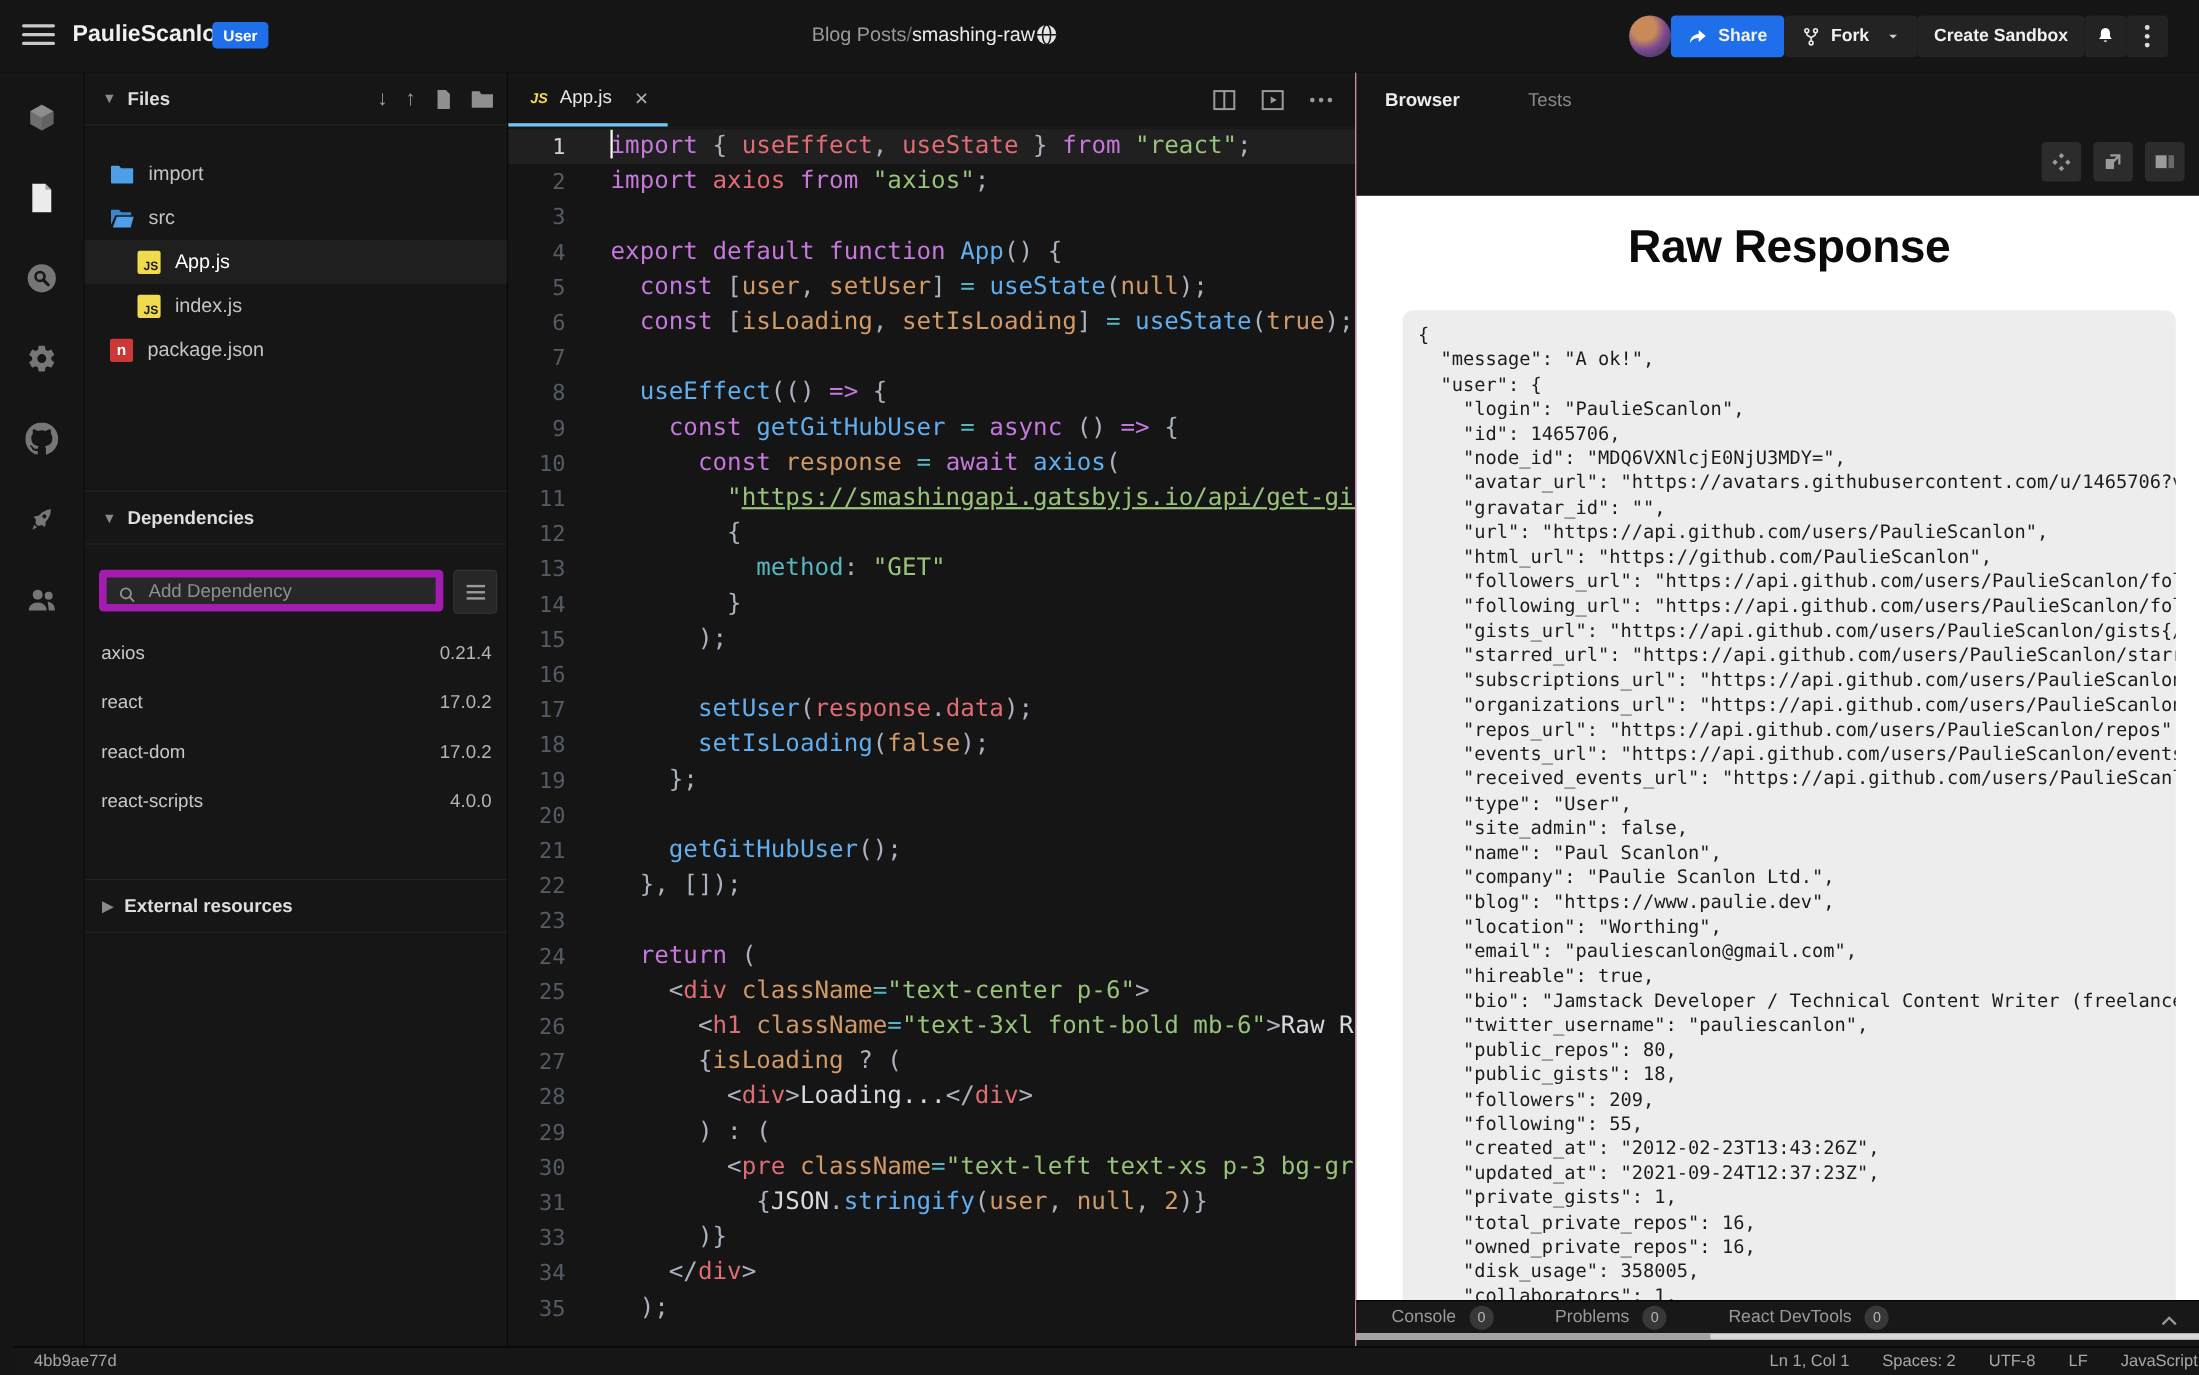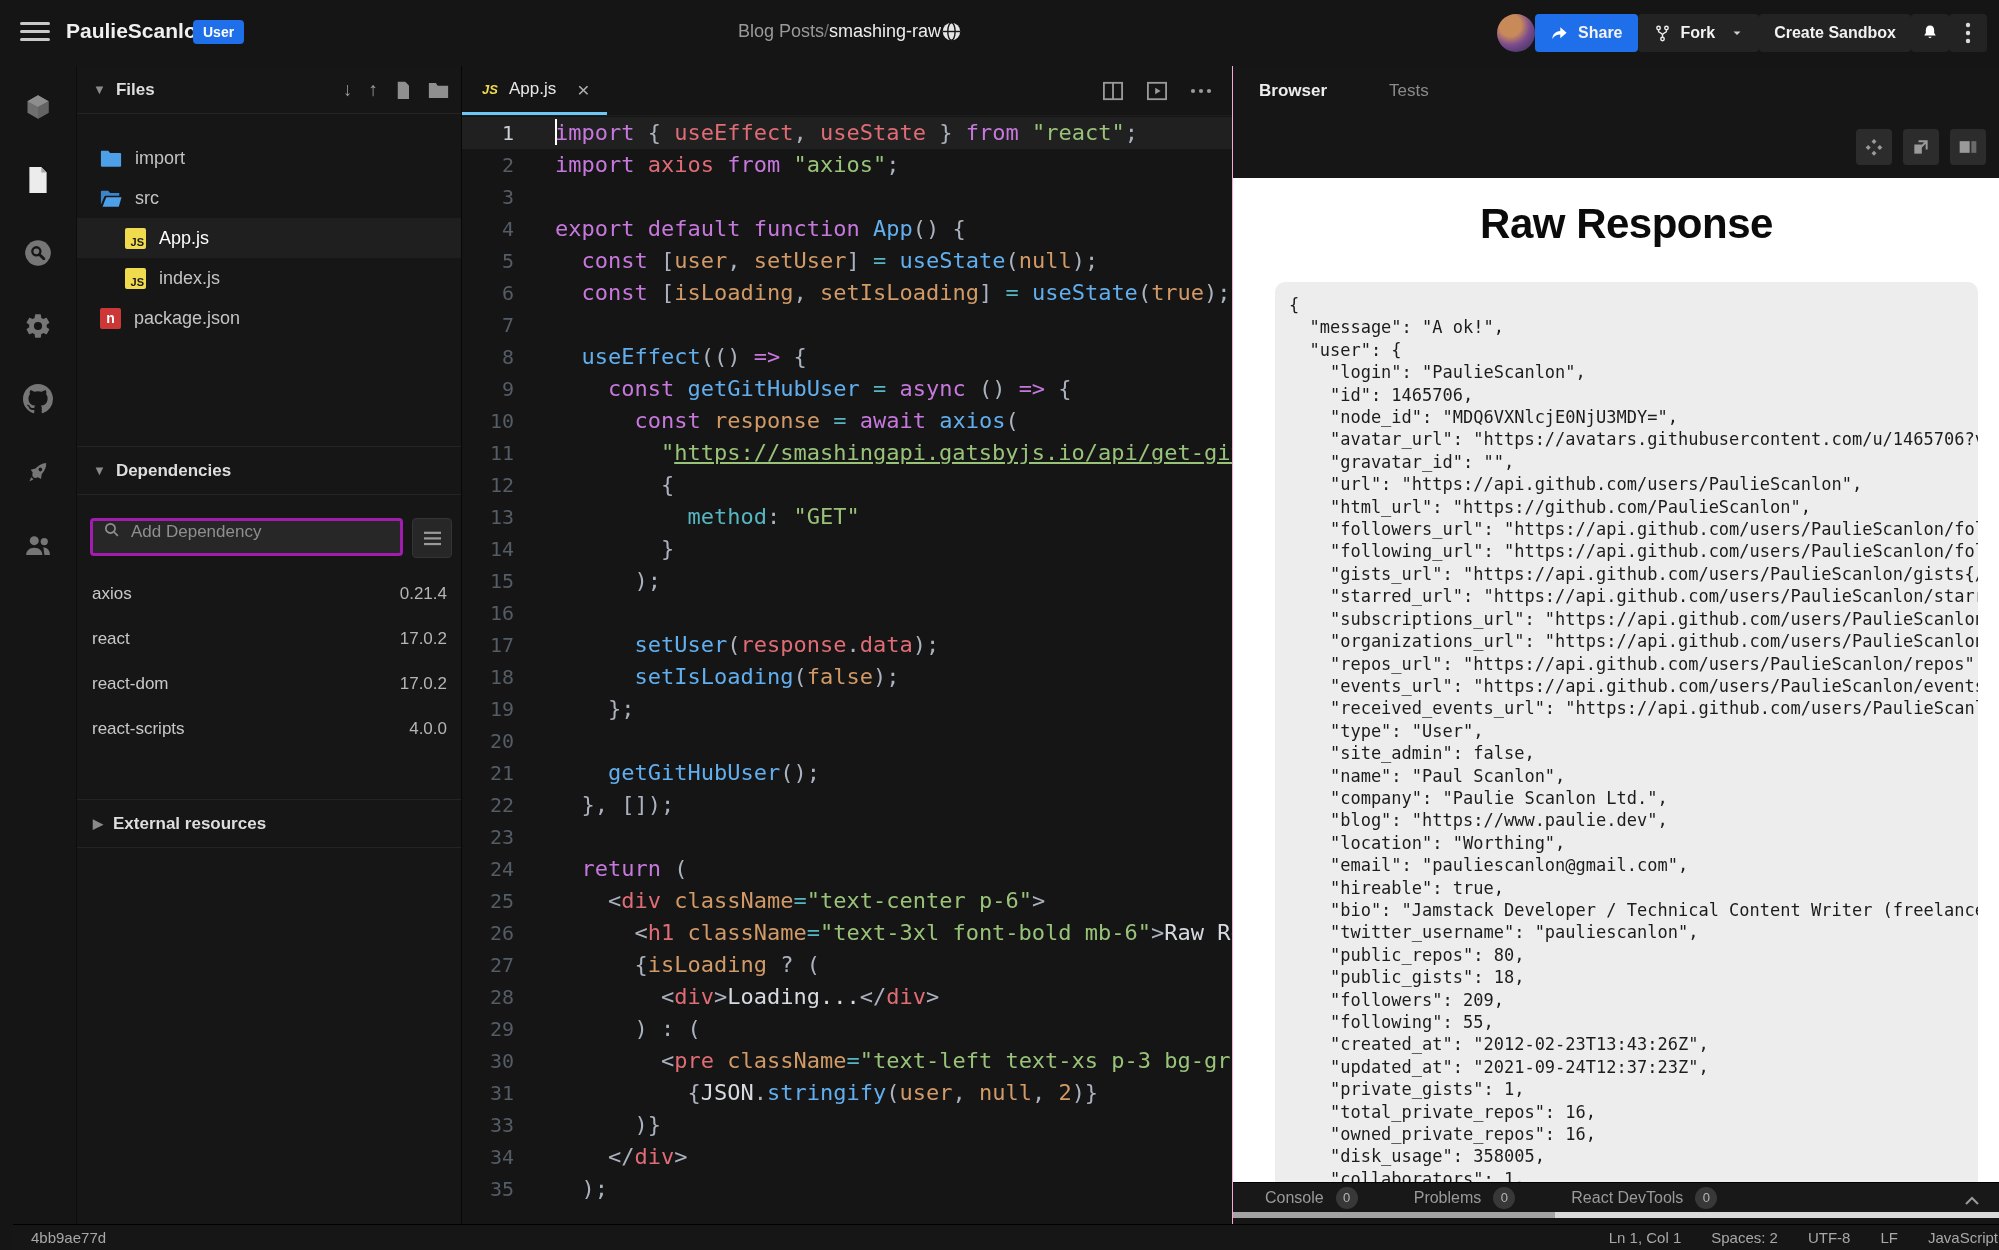--- a/index.html
+++ b/index.html
@@ -12,21 +12,21 @@
   #topbar{left:0;top:0;width:1999px;height:66px;background:#151515;border-bottom:1px solid #0a0a0a;}
   #hamburger{left:20px;top:22px;width:30px;height:22px;cursor:pointer;}
   #hamburger div{height:3px;background:#c9c9c9;border-radius:2px;margin-bottom:5px;}
   #ws-name{left:66px;top:19px;font-size:21px;font-weight:600;color:#f0f0f0;}
   #plan-badge{left:193px;top:20px;background:#1f6feb;color:#fff;font-size:14px;font-weight:700;
               padding:4px 10px;border-radius:4px;}
   #breadcrumb{left:850px;top:21px;transform:translateX(-50%);display:flex;align-items:center;gap:0;font-size:18px;white-space:nowrap;}
   .bc-muted{color:#9a9a9a;}
   .bc-sep{color:#6f6f6f;}
   .bc-cur{color:#ededed;}
-  #header-right{right:12px;top:14px;display:flex;align-items:center;}
+  #header-right{right:28px;top:14px;display:flex;align-items:center;}
   #avatar{width:38px;height:38px;border-radius:50%;
           background:radial-gradient(circle at 35% 30%,#c98a5a 0 30%,#7a4a8f 55%,#2a2d4a 100%);}
   .hbtn{height:38px;display:flex;align-items:center;gap:9px;padding:0 15px;border-radius:4px;
         font-size:16px;font-weight:600;color:#f2f2f2;background:#232323;cursor:pointer;white-space:nowrap;}
   .hbtn.blue{background:#1f6feb;}
   .htile{width:38px;height:38px;border-radius:4px;background:#232323;display:flex;align-items:center;justify-content:center;cursor:pointer;}
 
   
   #rail{left:0;top:66px;width:77px;height:1158px;background:#151515;border-right:1px solid #0c0c0c;
         display:flex;flex-direction:column;align-items:center;padding-top:4px;box-sizing:border-box;}
@@ -40,22 +40,22 @@
   #files-head-icons span{cursor:pointer;}
   #file-tree{padding-top:24px;}
   .tree-row{display:flex;align-items:center;height:40px;gap:13px;font-size:18px;color:#c4c4c4;cursor:pointer;}
   .tree-row.active{background:#1f1f1f;color:#fff;}
   .js-badge{width:21px;height:21px;background:#f0db4f;color:#1b1b1b;font-size:11px;font-weight:700;
             display:flex;align-items:flex-end;justify-content:flex-end;padding:0 2px 1px 0;box-sizing:border-box;border-radius:2px;}
   .npm-badge{width:21px;height:21px;background:#cb3837;color:#fff;font-size:14px;font-weight:700;
              display:flex;align-items:center;justify-content:center;border-radius:2px;}
   #deps-sec{position:absolute;left:0;top:380px;width:100%;}
   #dep-search-row{position:absolute;left:0;top:452px;width:100%;display:flex;gap:9px;padding-left:13px;box-sizing:border-box;}
-  #dep-input-wrap{width:313px;height:38px;background:#272727;border:3px solid #a21caf;border-radius:4px;
-                  display:flex;align-items:flex-start;gap:9px;padding:0 10px;box-sizing:border-box;}
+  #dep-input-wrap{width:313px;height:38px;background:#272727;border:7px solid #a21caf;border-radius:4px;
+                  display:flex;align-items:flex-end;gap:9px;padding:0 10px;box-sizing:border-box;}
   #dep-input{background:transparent;border:none;outline:none;color:#d0d0d0;font-size:17px;width:100%;font-family:"Liberation Sans",sans-serif;}
   #dep-input::placeholder{color:#8f8f8f;}
   #dep-menu-btn{width:38px;height:38px;background:#272727;border:1px solid #343434;border-radius:4px;
                 display:flex;align-items:center;justify-content:center;cursor:pointer;}
   #dep-list{position:absolute;left:0;top:505px;width:100%;}
   .dep-row{display:flex;align-items:center;height:45px;padding:0 14px 0 15px;font-size:17px;color:#c9c9c9;cursor:pointer;}
   .dep-ver{margin-left:auto;color:#b5b5b5;}
   #ext-sec{position:absolute;left:0;top:733px;width:100%;}
 
   

